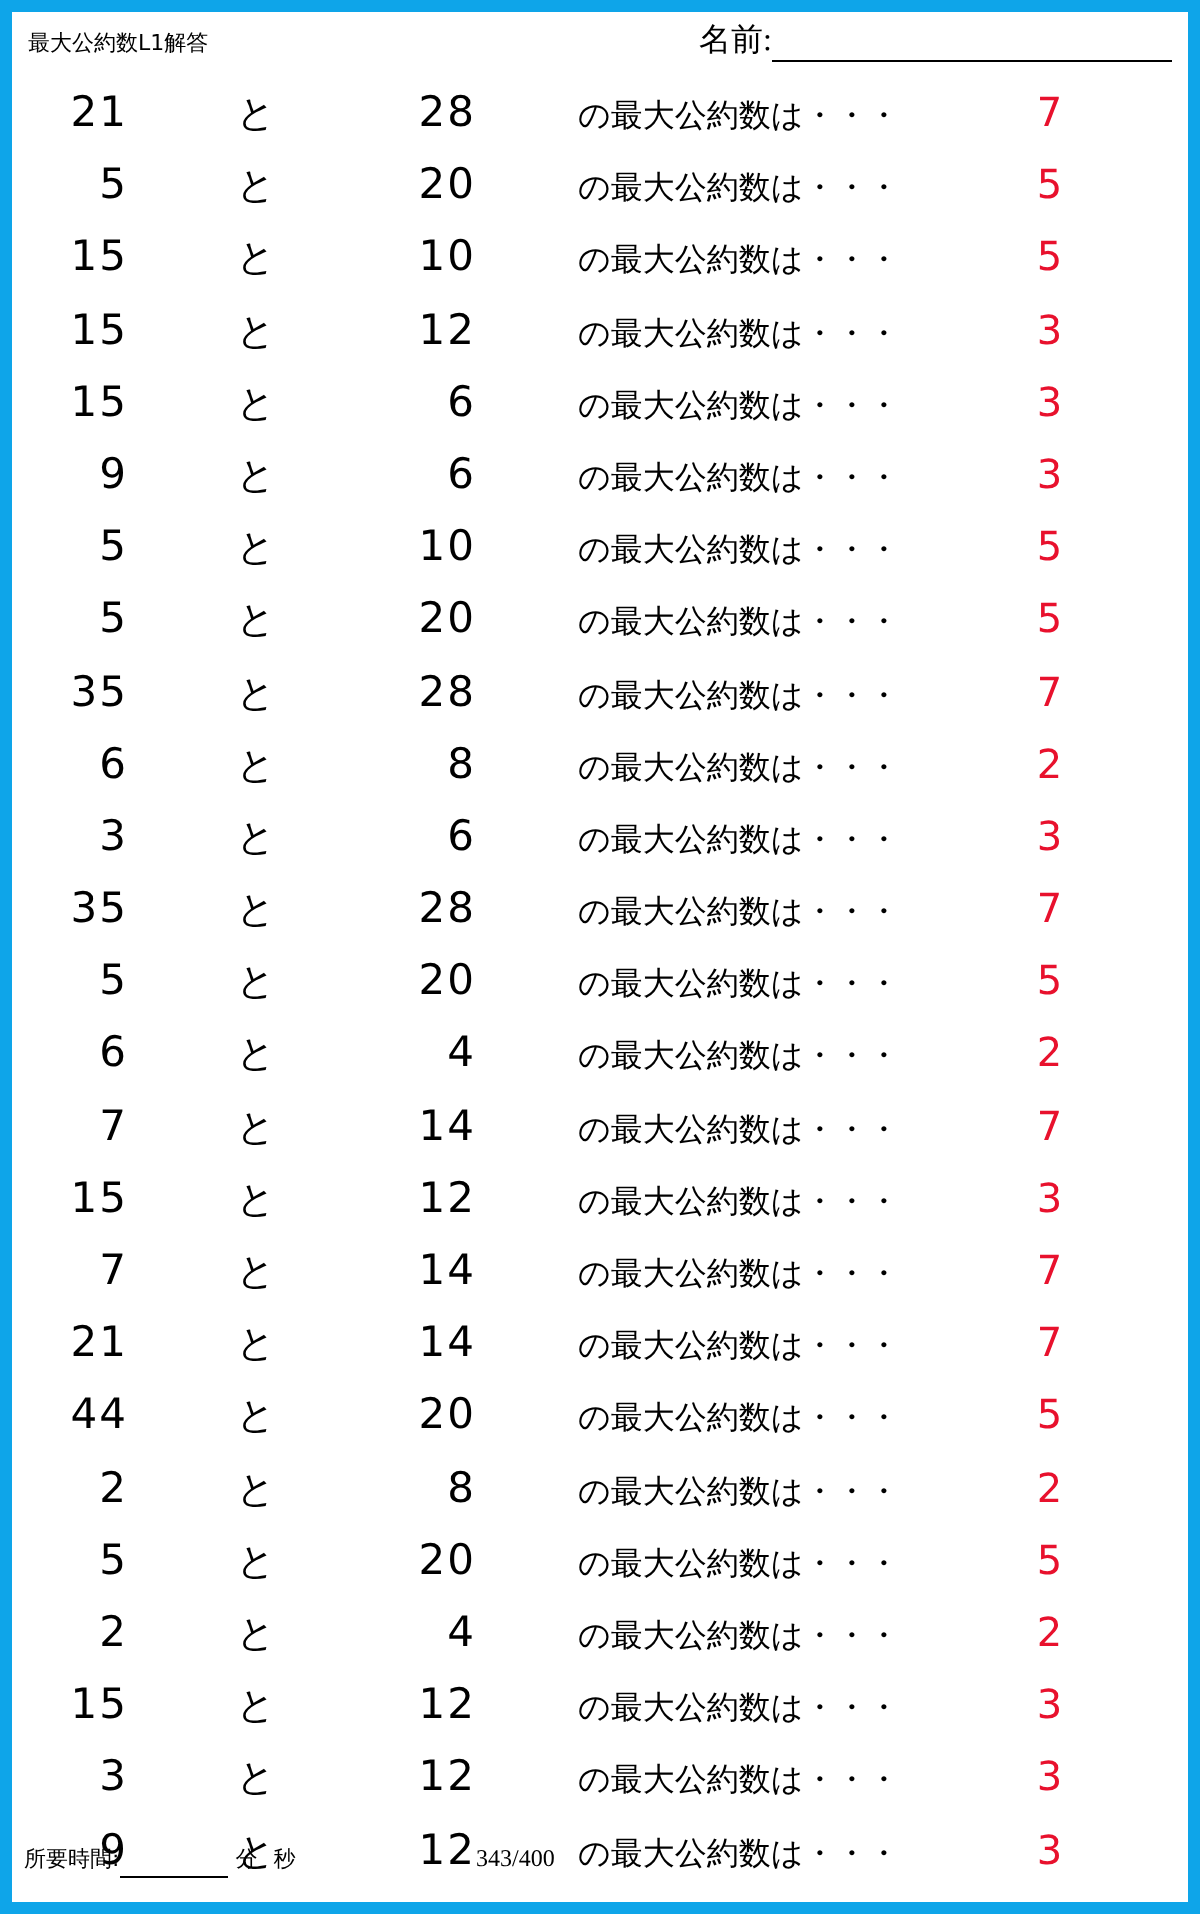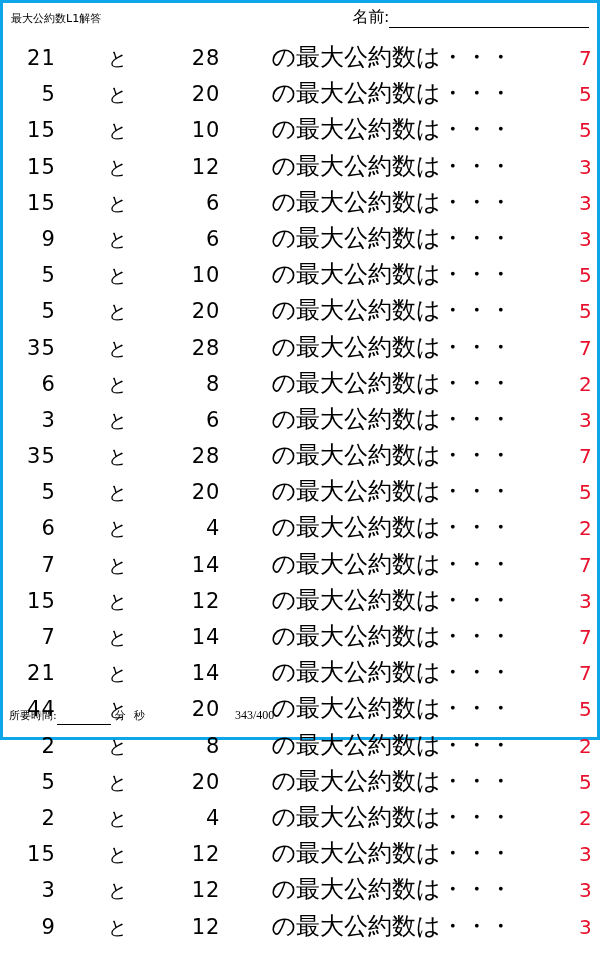--- a/index.html
+++ b/index.html
@@ -11,23 +11,23 @@
     height: 957px;
     background: #ffffff;
     font-family: "Liberation Serif", serif;
     color: #000000;
     position: relative;
     overflow: hidden;
   }
   .page {
     position: relative;
     width: 600px;
-    height: 740px;
+    height: 957px;
     box-sizing: border-box;
-    border: 3px solid #0ea5e9;
+    border: 6px solid #0ea5e9;
   }
   
   .header {
     position: absolute;
     top: 0;
     left: 0;
     right: 0;
     height: 36px;
   }
   .doc-title {
@@ -85,21 +85,21 @@
   }
   .conj {
     display: inline-block;
     width: 38px;
     text-align: center;
     font-size: 19px;
     font-family: "DejaVu Sans", sans-serif;
   }
   .question {
     display: inline-block;
-    font-size: 24px;
+    font-size: 16px;
     font-family: "DejaVu Sans", sans-serif;
     padding-left: 6px;
   }
   .answer {
     display: inline-block;
     width: 40px;
     text-align: center;
     color: #e8112d;
     font-size: 20px;
     font-family: "DejaVu Sans", sans-serif;

